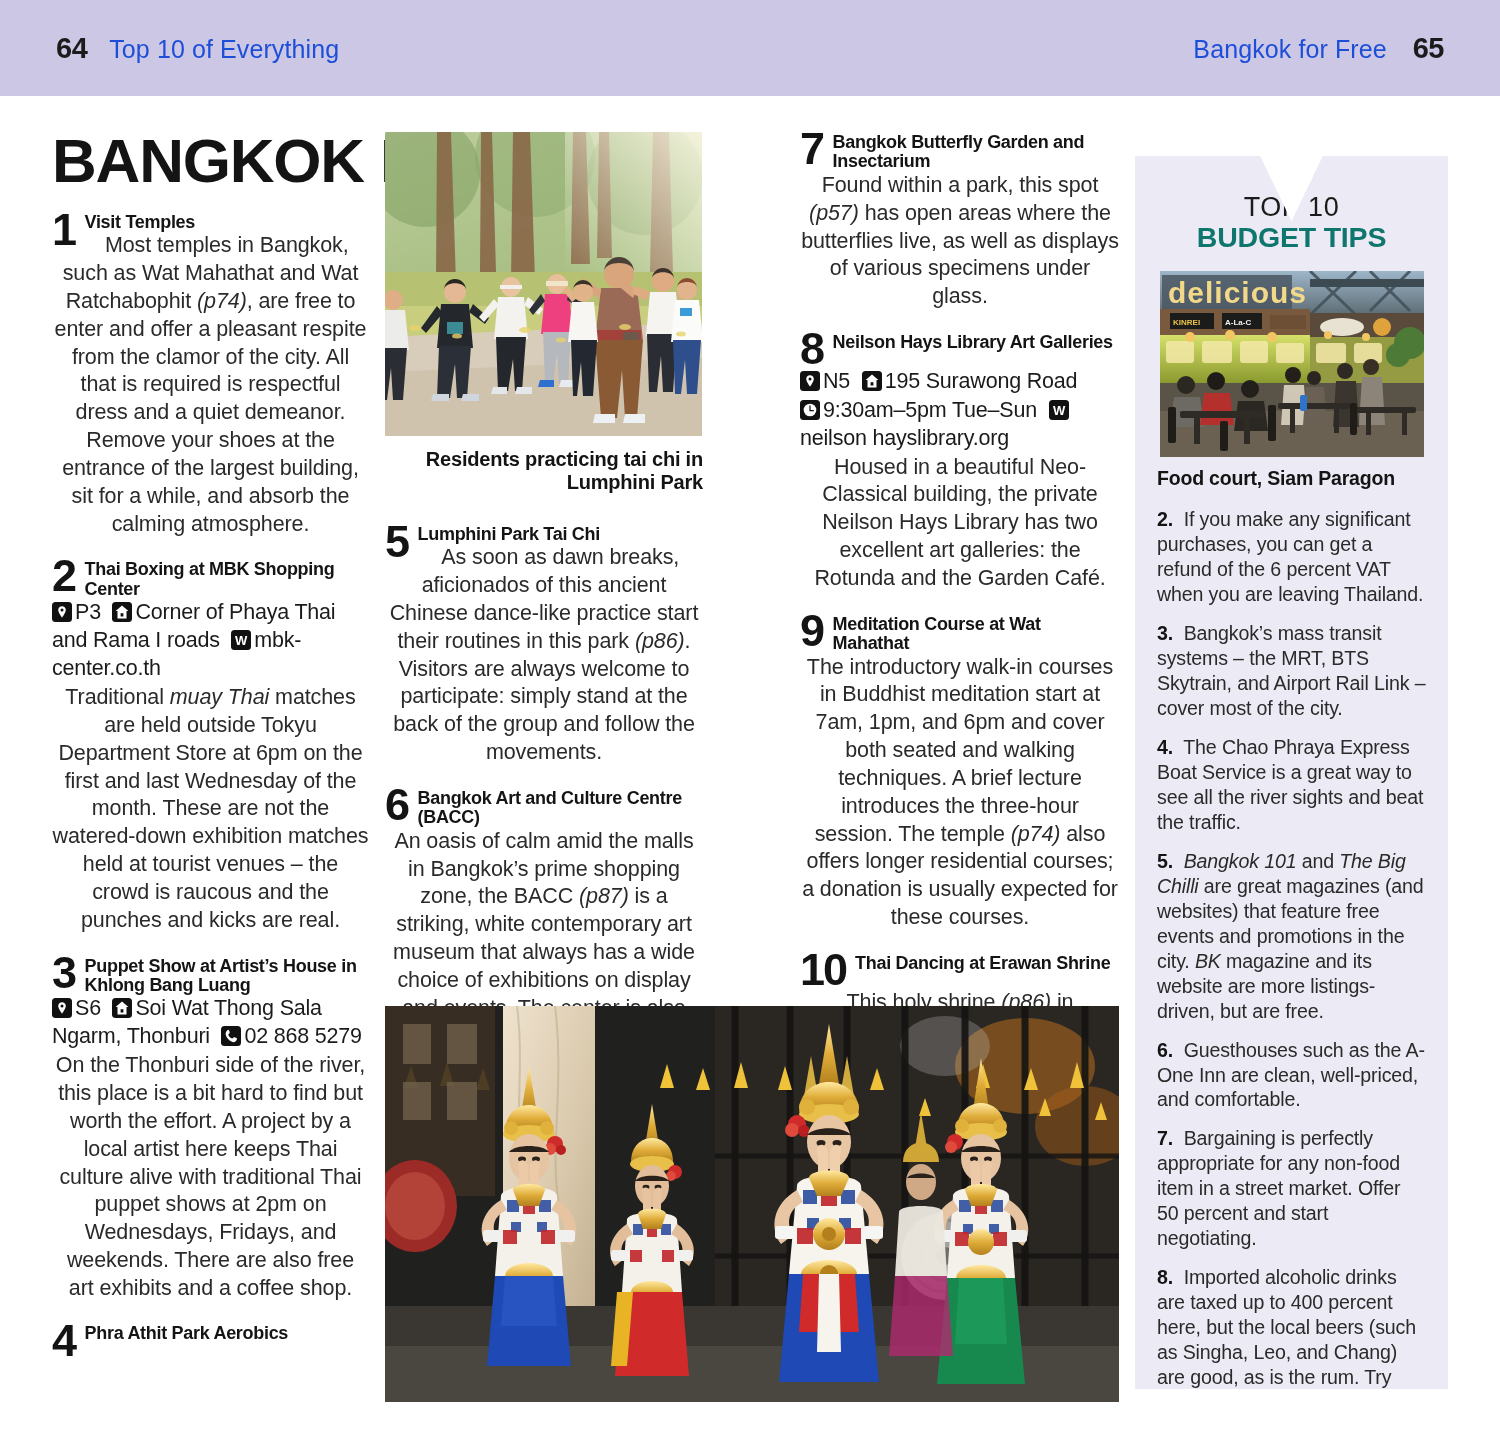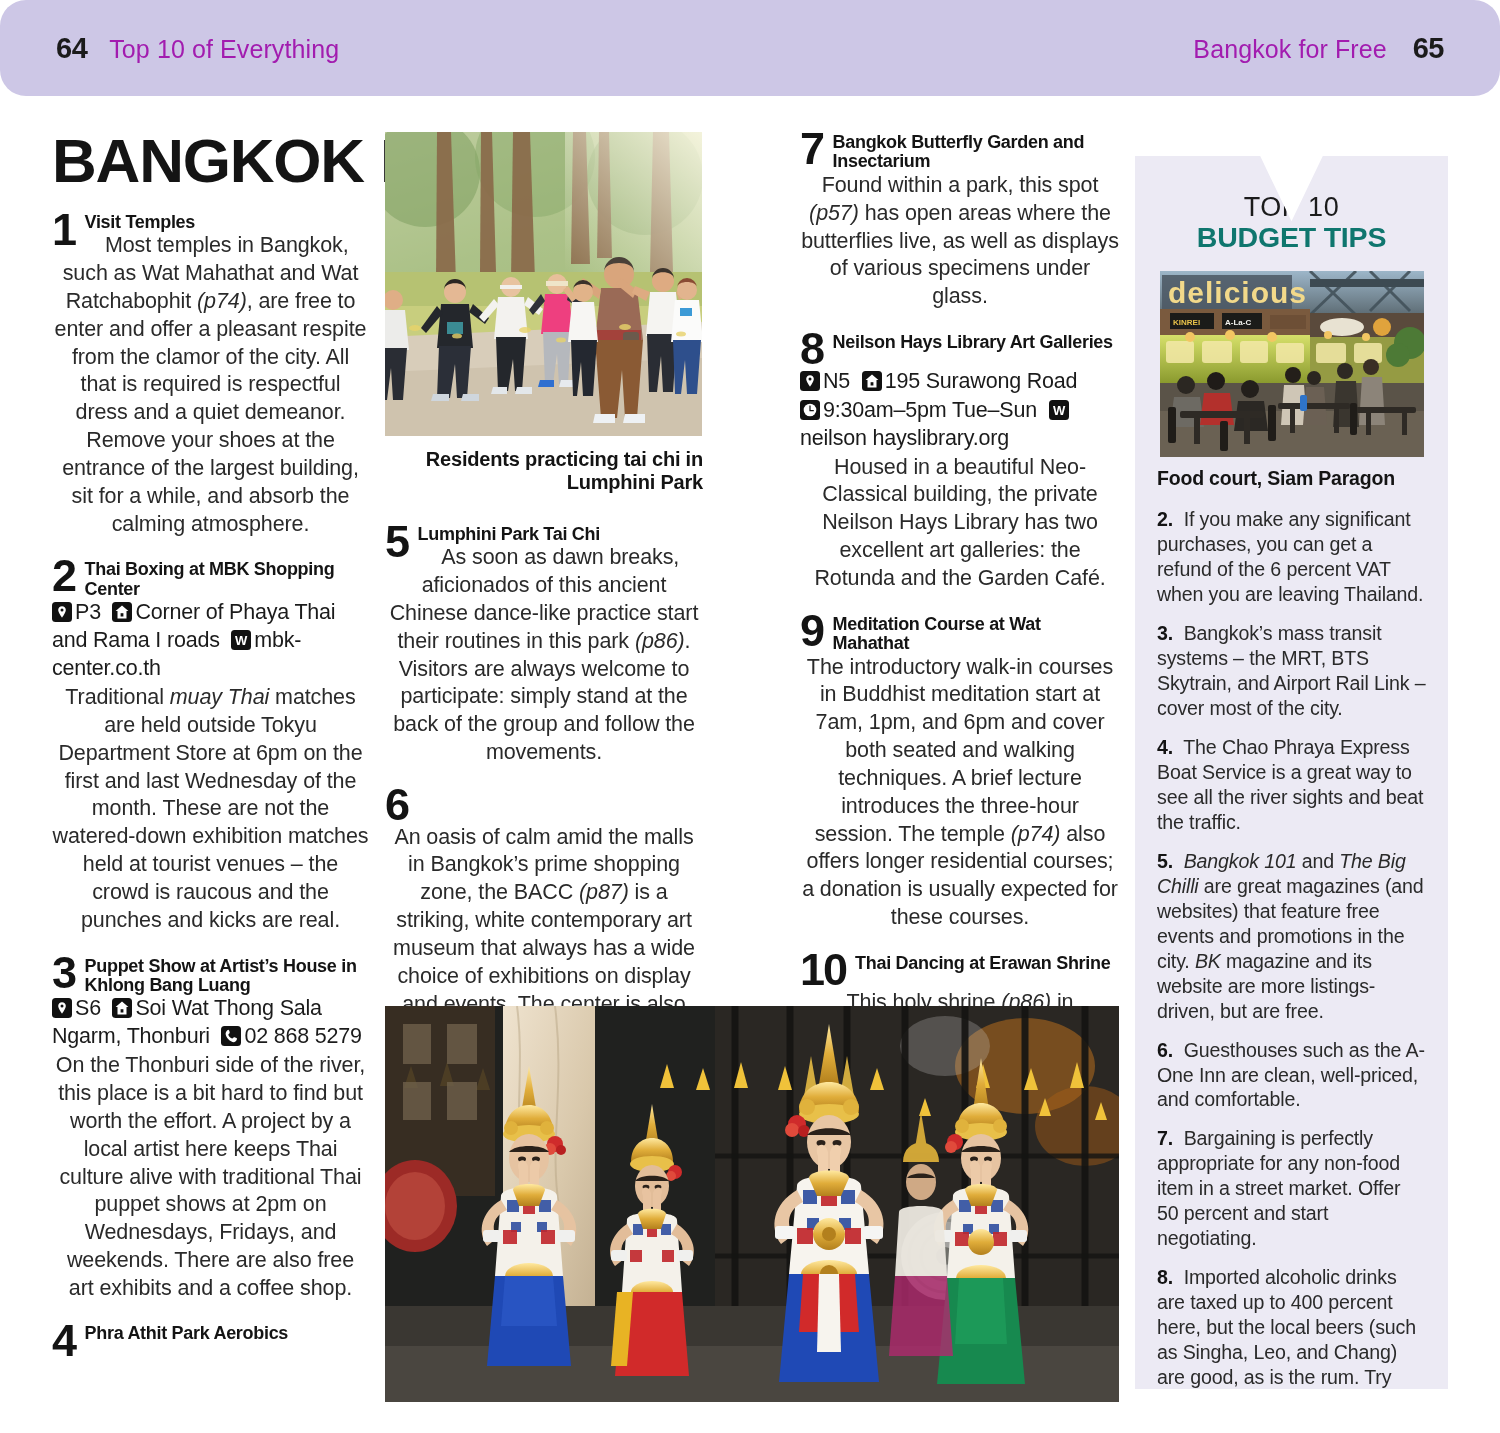--- a/index.html
+++ b/index.html
@@ -11,29 +11,29 @@
     color: #1b1b1b;
     overflow: hidden;
     position: relative;
   }
 
   
   .runhead {
     position: absolute; left: 0; top: 0;
     width: 1500px; height: 96px;
     background: #cdc7e6;
-    display: flex; align-items: center; border-radius: 26px;
+    display: flex; align-items: center;
   }
   .runhead-left { display: flex; align-items: baseline; margin-left: 56px; }
   .runhead-right { display: flex; align-items: baseline; margin-left: auto; margin-right: 56px; }
   .folio {
     font-size: 29px; font-weight: bold; letter-spacing: -0.5px; color: #1b1b1b;
   }
   .runhead-title {
-    font-size: 25px; color: #a21caf; letter-spacing: 0.1px;
+    font-size: 25px; color: #1d4ed8; letter-spacing: 0.1px;
   }
   .runhead-left .runhead-title { margin-left: 22px; }
   .runhead-right .runhead-title { margin-right: 26px; }
 
   
   .page { position: absolute; left: 0; top: 96px; width: 1500px; height: 1337px; }
 
   .col-a { position: absolute; left: 52px;  top: 36px; width: 317px; }
   .col-b { position: absolute; left: 385px; top: 36px; width: 318px; }
   .col-c { position: absolute; left: 800px; top: 36px; width: 320px; }
@@ -354,20 +354,21 @@
         <span class="etitle">Lumphini Park Tai Chi</span>
         <div class="body-copy">
           As soon as dawn breaks, aficionados of this ancient Chinese dance-like practice start their routines in this park <i>(p86)</i>. Visitors are always welcome to participate: simply stand at the back of the group and follow the movements.
         </div>
       </div>
     </div>
 
     <div class="entry" style="margin-top:21px;">
       <div class="entry-head">
         <span class="num">6</span>
+        <span class="etitle">Bangkok Art and Culture Centre (BACC)</span>
       </div>
       <div class="body-copy">
         An oasis of calm amid the malls in Bangkok’s prime shopping zone, the BACC <i>(p87)</i> is a striking, white contemporary art museum that always has a wide choice of exhibitions on display and events. The center is also home to one of Bangkok’s best cafés, Gallery Drip.
       </div>
     </div>
   </div>
 
   <div class="col-c">
 
     <div class="entry">

